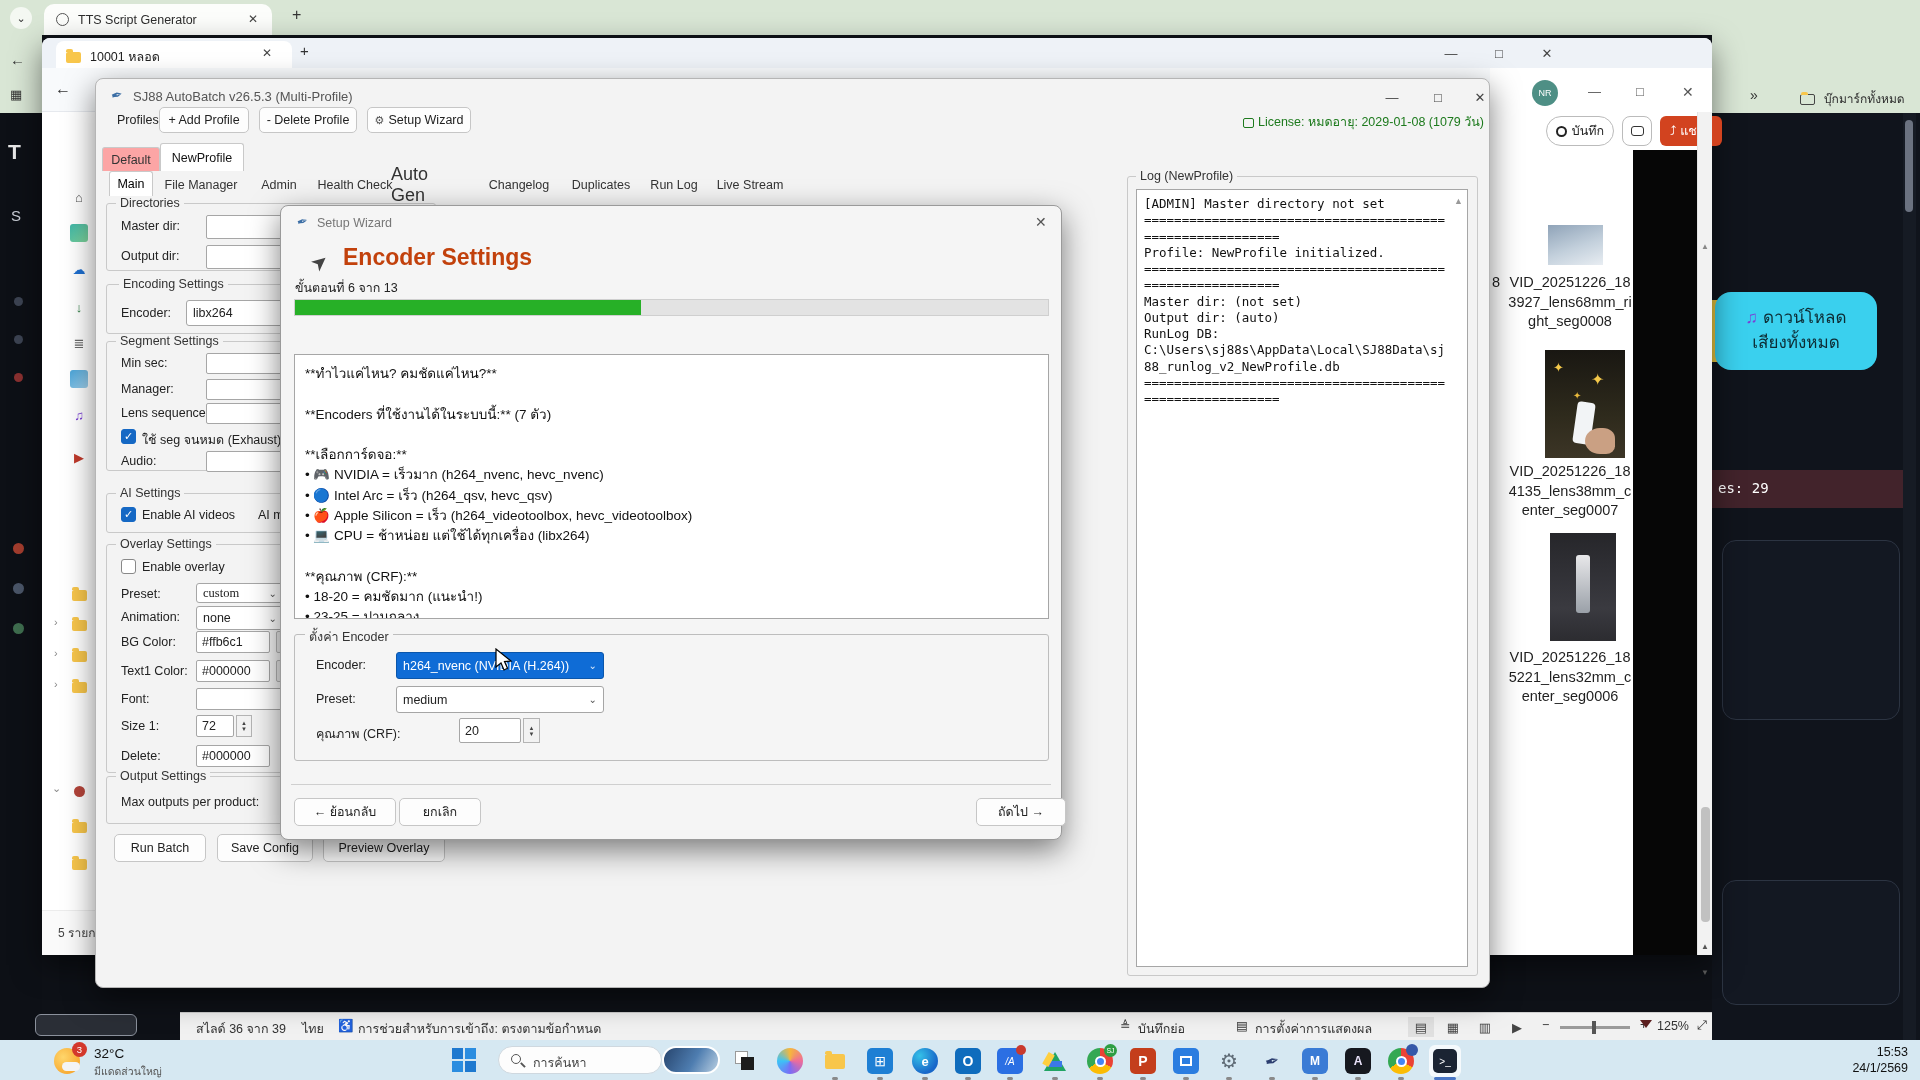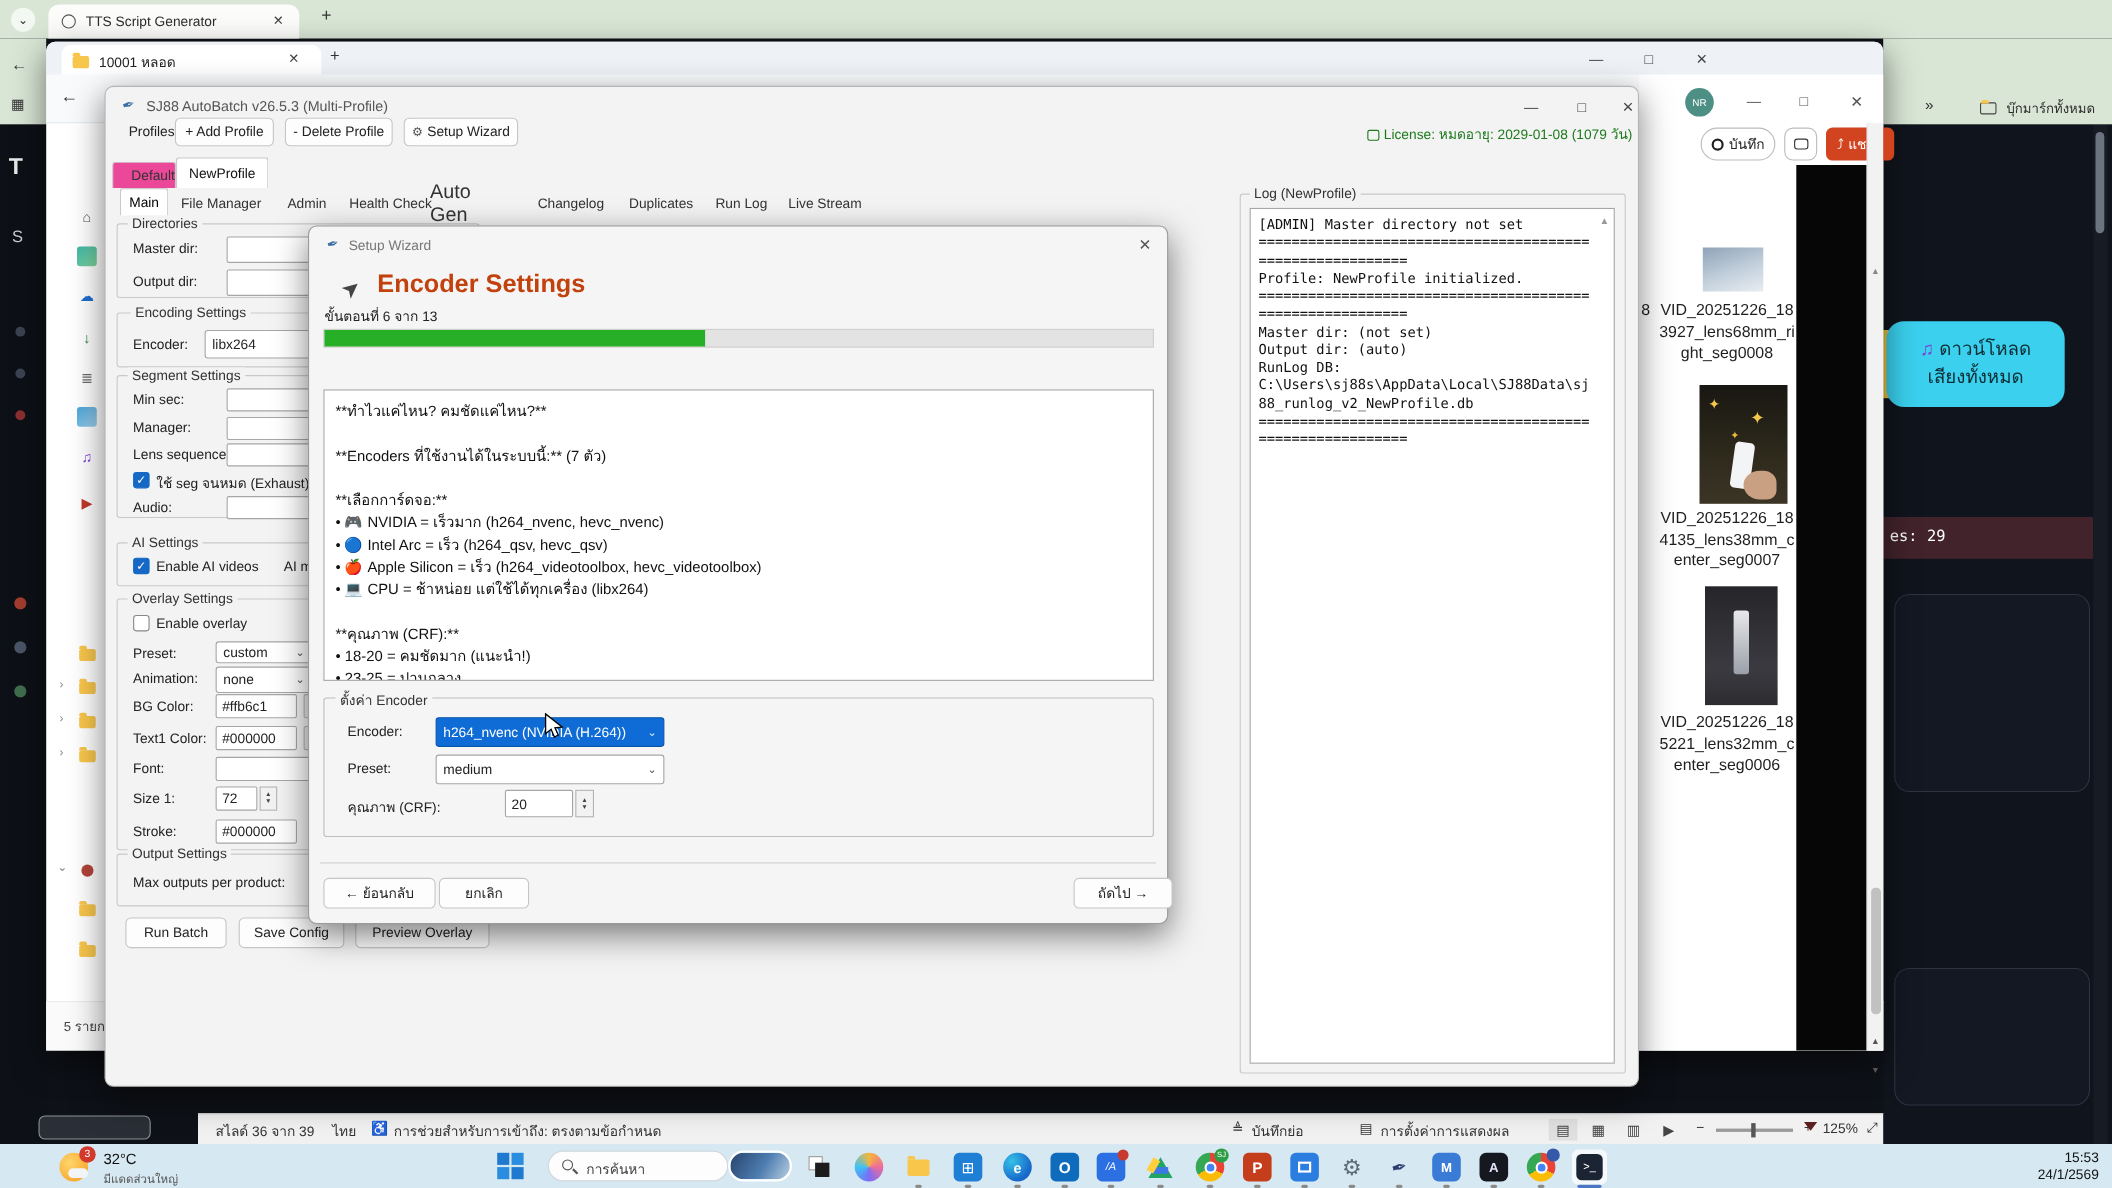--- a/index.html
+++ b/index.html
@@ -239,21 +239,21 @@
         <span>- Delete Profile</span>
       </button>
     <button class="btn" style="left:271px;top:28px;width:104px;height:26px;">
       <span style="font-size:11px;color:#555;">⚙</span>
       <span>Setup Wizard</span>
     </button>
     <div class="abs" style="left:1110px;top:33px;width:278px;text-align:right;font-size:12.5px;color:#1d7a1d;">
       <span style="display:inline-block;width:11px;height:10px;border:1.5px solid #1d7a1d;border-radius:2px;vertical-align:middle;margin-right:4px;"></span><span>License: หมดอายุ: 2029-01-08 (1079 วัน)</span>
     </div>
 
-    <div class="abs" style="left:6px;top:68px;width:58px;height:24px;display:flex;align-items:center;justify-content:flex-end;font-size:12.5px;color:#333;background:#ec4899;border:1px solid #c9c9c9;border-bottom:none;border-radius:3px 3px 0 0;">
+    <div class="abs" style="left:6px;top:68px;width:58px;height:24px;display:flex;align-items:center;justify-content:center;font-size:12.5px;color:#333;background:#fca5a5;border:1px solid #c9c9c9;border-bottom:none;border-radius:3px 3px 0 0;">
         <span>Default</span>
       </div>
     <div class="abs" style="left:64px;top:64px;width:84px;height:28px;display:flex;align-items:center;justify-content:center;font-size:12.5px;color:#111;background:#fff;border:1px solid #c9c9c9;border-bottom:none;border-radius:3px 3px 0 0;">
         <span>NewProfile</span>
       </div>
 
     <div class="abs" style="left:13px;top:92px;width:44px;height:25px;background:#fff;border:1px solid #c9c9c9;border-bottom:none;border-radius:3px 3px 0 0;display:flex;align-items:center;justify-content:center;font-size:12.5px;">
         <span>Main</span>
       </div>
     <div class="abs tab-inactive" style="left:57px;top:94px;width:96px;height:23px;display:flex;align-items:center;justify-content:center;font-size:12.5px;">
@@ -313,21 +313,21 @@
     <span class="grouplabel" style="left:20px;top:407px;">AI Settings</span>
     <div class="checkbox on" style="left:25px;top:428px;">✓</div>
     <span class="lbl" style="left:46px;top:429px;">Enable AI videos</span>
     <span class="lbl" style="left:162px;top:429px;">AI mi</span>
 
     <div class="groupbox" style="left:10px;top:465px;width:330px;height:229px;"></div>
     <span class="grouplabel" style="left:20px;top:458px;">Overlay Settings</span>
     <div class="checkbox" style="left:25px;top:480px;"></div>
     <span class="lbl" style="left:46px;top:481px;">Enable overlay</span>
     <span class="lbl" style="left:25px;top:508px;">Preset:</span>
-    <div class="combo" style="left:100px;top:504px;width:88px;height:20px;">
+    <div class="combo" style="left:100px;top:504px;width:88px;height:20px;font-family:Liberation Serif, serif;">
         <span>custom</span>
         <span class="arrow">⌄</span>
       </div>
     <span class="lbl" style="left:25px;top:531px;">Animation:</span>
     <div class="combo" style="left:100px;top:527px;width:88px;height:24px;">
         <span>none</span>
         <span class="arrow">⌄</span>
       </div>
     <span class="lbl" style="left:25px;top:556px;">BG Color:</span>
     <div class="entry" style="left:100px;top:552px;width:74px;height:22px;">
@@ -342,21 +342,21 @@
     <span class="lbl" style="left:25px;top:613px;">Font:</span>
     <div class="entry" style="left:100px;top:609px;width:140px;height:22px;"></div>
     <span class="lbl" style="left:25px;top:640px;">Size 1:</span>
     <div class="entry" style="left:100px;top:636px;width:38px;height:22px;">
         <span>72</span>
       </div>
     <div class="abs" style="left:140px;top:636px;width:16px;height:22px;border:1px solid #b4b4b4;background:#f2f2f2;display:flex;flex-direction:column;align-items:center;justify-content:center;font-size:6px;color:#444;">
         <span>▲</span>
         <span>▼</span>
       </div>
-    <span class="lbl" style="left:25px;top:670px;">Stroke:</span>
+    <span class="lbl" style="left:25px;top:670px;">Delete:</span>
     <div class="entry" style="left:100px;top:666px;width:74px;height:22px;">
         <span>#000000</span>
       </div>
 
     <div class="groupbox" style="left:10px;top:697px;width:330px;height:48px;"></div>
     <span class="grouplabel" style="left:20px;top:690px;">Output Settings</span>
     <span class="lbl" style="left:25px;top:716px;">Max outputs per product:</span>
     <div class="entry" style="left:185px;top:712px;width:30px;height:22px;"></div>
 
     <button class="btn" style="left:18px;top:755px;width:92px;height:28px;">

